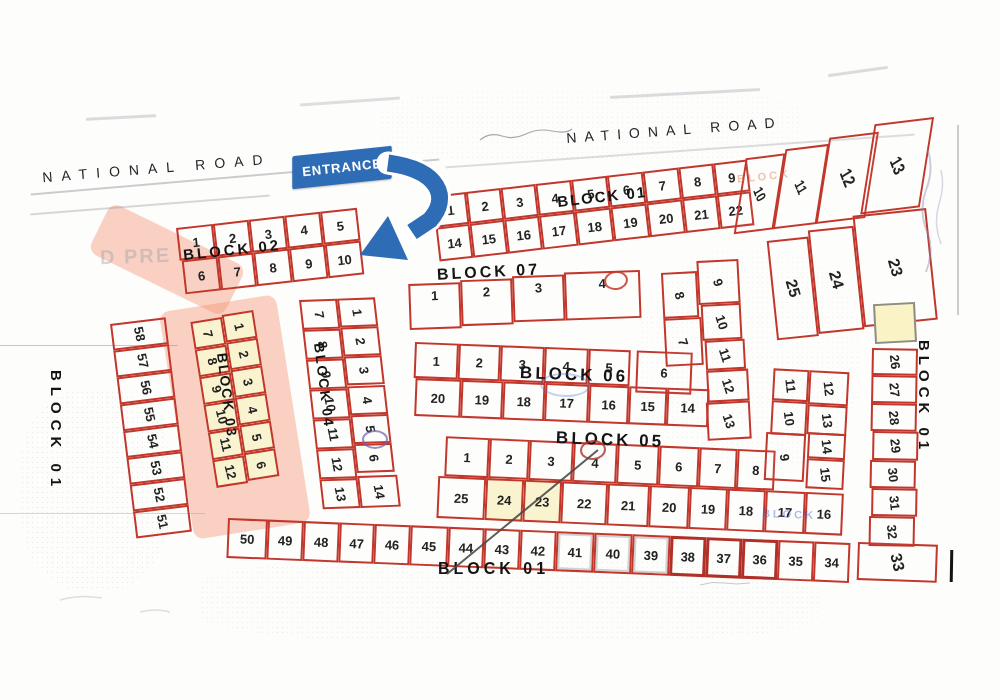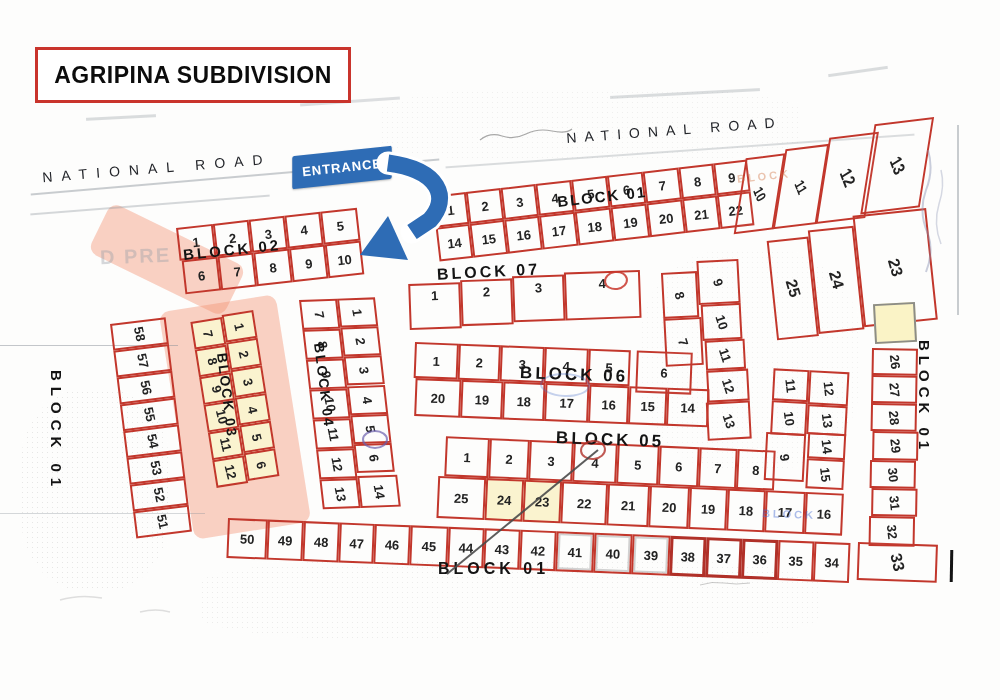--- a/index.html
+++ b/index.html
@@ -564,16 +564,13 @@
     <path d="M700,585 q12,-4 24,-2 t26,0" stroke="#666" stroke-width="1" fill="none" opacity=".35"></path>
     <path d="M928,150 q6,20 -2,40 q-8,22 2,44 q6,18 -2,38" stroke="#8a93b3" stroke-width="2" fill="none" opacity=".45"></path>
     <path d="M941,170 q4,16 -2,34 q-6,20 2,40" stroke="#8a93b3" stroke-width="1.5" fill="none" opacity=".35"></path>
     <path d="M60,600 q20,-6 42,-2 M140,612 q16,-4 30,0" stroke="#999" stroke-width="1.5" fill="none" opacity=".3"></path>
   </svg>
 
   <div class="banner">
     <span>ENTRANCE</span>
   </div>
 
-  <div class="title-box">
-    <span>AGRIPINA SUBDIVISION</span>
-  </div>
 </div>
 
 </body></html>

